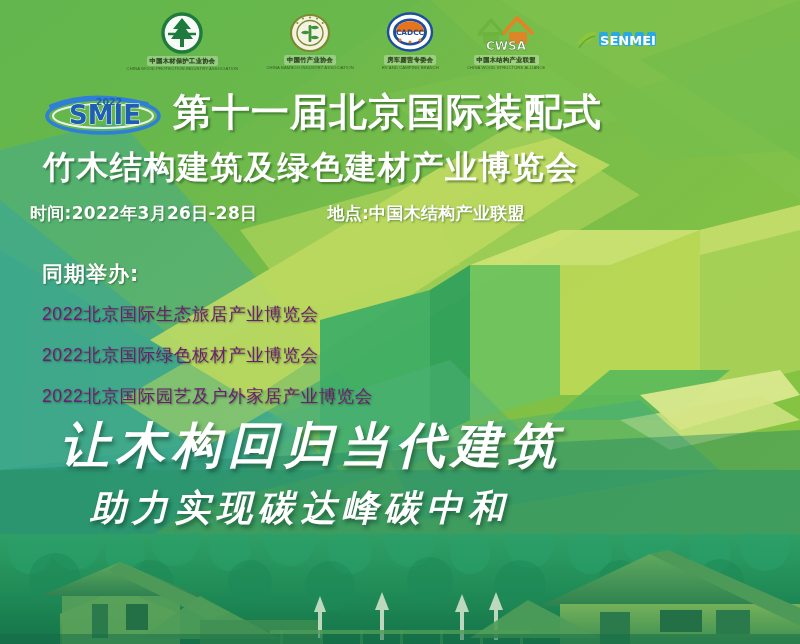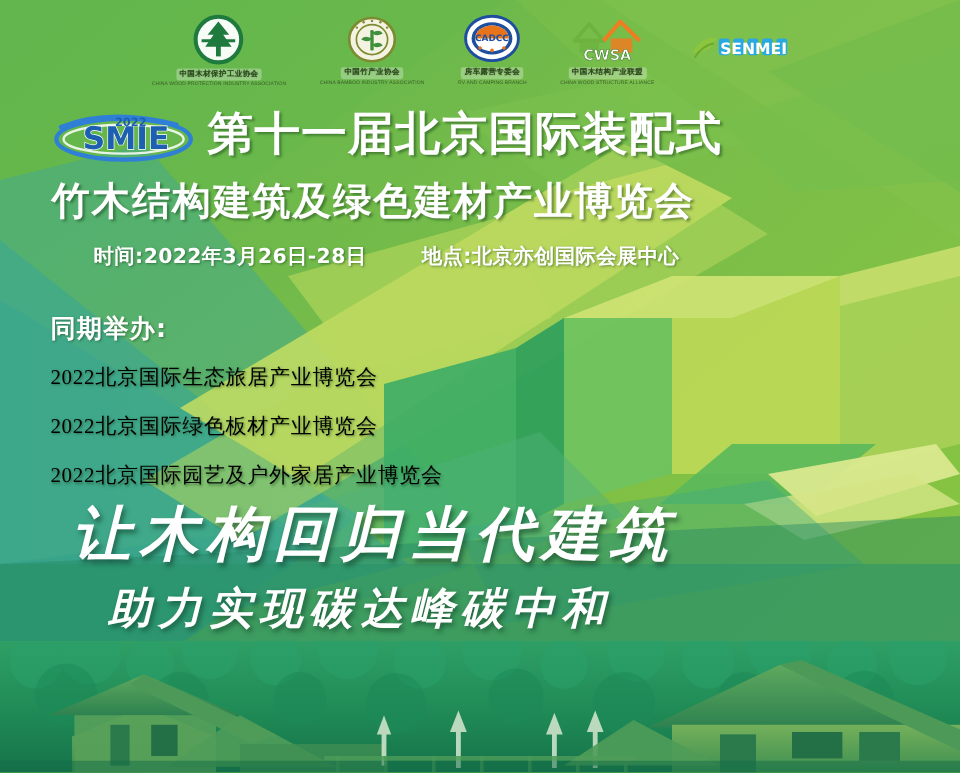--- a/index.html
+++ b/index.html
@@ -58,40 +58,39 @@
   .title2 {
     font-family:"DejaVu Sans","Liberation Sans",sans-serif;
     font-size:32px; font-weight:bold; color:#ffffff; letter-spacing:1.5px;
     line-height:50px; white-space:nowrap; padding-left:30px; margin-top:4px;
     text-shadow:2px 2px 2px rgba(20,60,20,.45);
   }
 
   
   .meta {
     position:absolute; left:30px; top:202px; z-index:6;
-    display:flex; align-items:baseline; gap:46px;
+    display:flex; align-items:baseline; gap:70px;
     font-size:17px; font-weight:bold; color:#ffffff; letter-spacing:.3px;
     text-shadow:1px 1px 2px rgba(20,60,20,.5);
     font-family:"DejaVu Sans","Liberation Sans",sans-serif;
-    margin-left:48px;
   }
 
   
   .concurrent { position:absolute; left:42px; top:260px; z-index:6; }
   .concurrent h2 {
     font-size:21px; font-weight:bold; color:#ffffff; letter-spacing:1px;
     margin-bottom:14px;
     font-family:"DejaVu Sans","Liberation Sans",sans-serif;
     text-shadow:1px 1px 2px rgba(20,60,20,.5);
   }
   .concurrent ul { list-style:none; }
   .concurrent li {
-    font-size:17.5px; color:#000000; letter-spacing:.6px;
+    font-size:17.5px; color:#701a75; letter-spacing:.6px;
     margin-bottom:17px; font-weight:normal;
-    font-family:Liberation Serif, serif;
+    font-family:Liberation Sans, sans-serif;
     text-shadow:1px 1px 2px rgba(20,60,20,.5);
   }
 
   
   .slogan-wrap { position:absolute; left:12px; top:414px; width:800px; z-index:7; }
   .slogan {
     font-family:"DejaVu Serif","Liberation Serif",serif;
     color:#ffffff; font-weight:bold; white-space:nowrap;
     font-style:italic;
     text-shadow:2px 3px 4px rgba(10,50,30,.55);
@@ -363,21 +362,21 @@
           <text x="66" y="15" text-anchor="middle" font-size="9.5" font-family="DejaVu Sans, sans-serif" font-weight="bold" fill="#1d5fb0">2022</text>
         </svg>
       </span>
       <span class="title1">第十一届北京国际装配式</span>
     </div>
     <div class="title2">竹木结构建筑及绿色建材产业博览会</div>
   </div>
 
   <div class="meta">
     <span>时间:2022年3月26日-28日</span>
-    <span>地点:北京亦创国际会展中心</span>
+    <span>地点:中国木结构产业联盟</span>
   </div>
 
   <div class="concurrent">
     <h2>同期举办:</h2>
     <ul>
       <li>2022北京国际生态旅居产业博览会</li>
       <li>2022北京国际绿色板材产业博览会</li>
       <li>2022北京国际园艺及户外家居产业博览会</li>
     </ul>
   </div>

